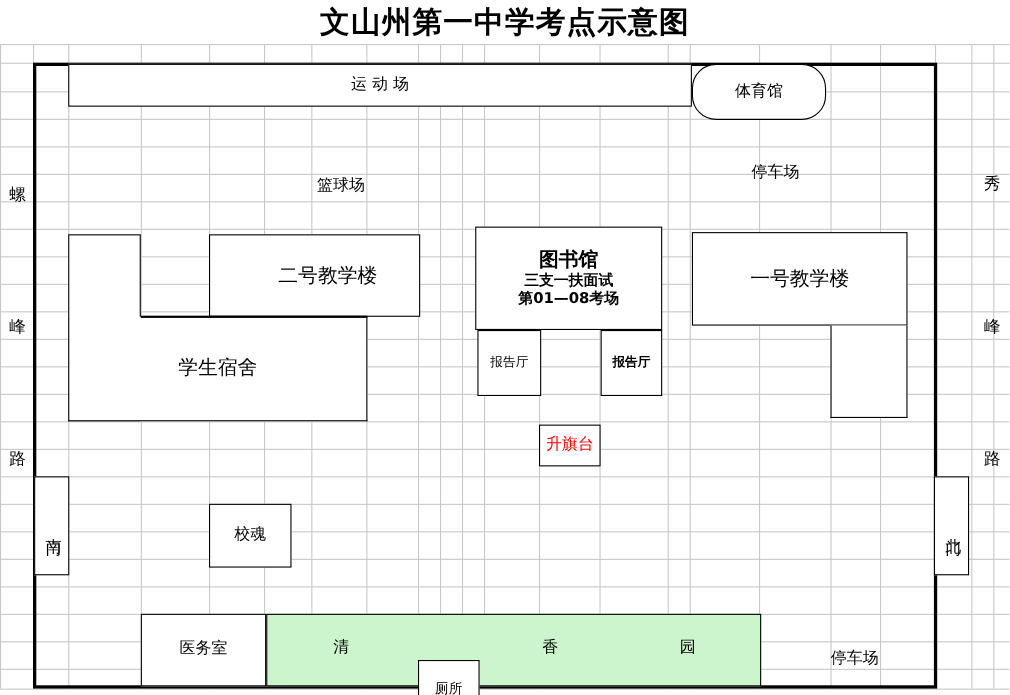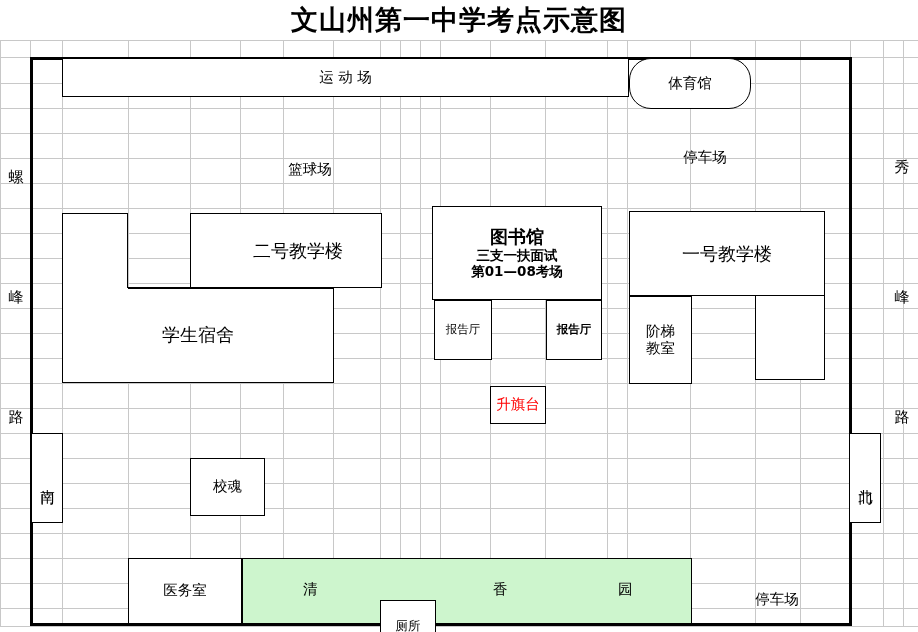--- a/index.html
+++ b/index.html
@@ -169,24 +169,20 @@
   </div>
 
   <div class="box f11" style="left:434px;top:300px;width:58px;height:60px;">报告厅</div>
   <div class="box f11 bold" style="left:546px;top:300px;width:56px;height:60px;">报告厅</div>
 
   <div class="box f14 red" style="left:490px;top:386px;width:56px;height:38px;text-align:right;">升旗台</div>
 
   <div class="box f18" style="left:629px;top:211px;width:196px;height:85px;">一号教学楼</div>
   <div class="box" style="left:755px;top:296px;width:70px;height:84px;border-top:none;"></div>
 
-  <div class="box stack f14" style="left:629px;top:296px;width:63px;height:88px;">
-    <span>阶梯</span>
-    <span>教室</span>
-  </div>
 
   <div class="box stack f14" style="left:31px;top:433px;width:32px;height:90px;">
     <span style="writing-mode:vertical-rl;text-orientation:upright;">南门</span>
   </div>
 
   <div class="box stack f14" style="left:849px;top:433px;width:32px;height:90px;">
     <span style="writing-mode:vertical-rl;text-orientation:upright;">北门</span>
   </div>
 
   <div class="box f14" style="left:190px;top:458px;width:75px;height:58px;">校魂</div>

